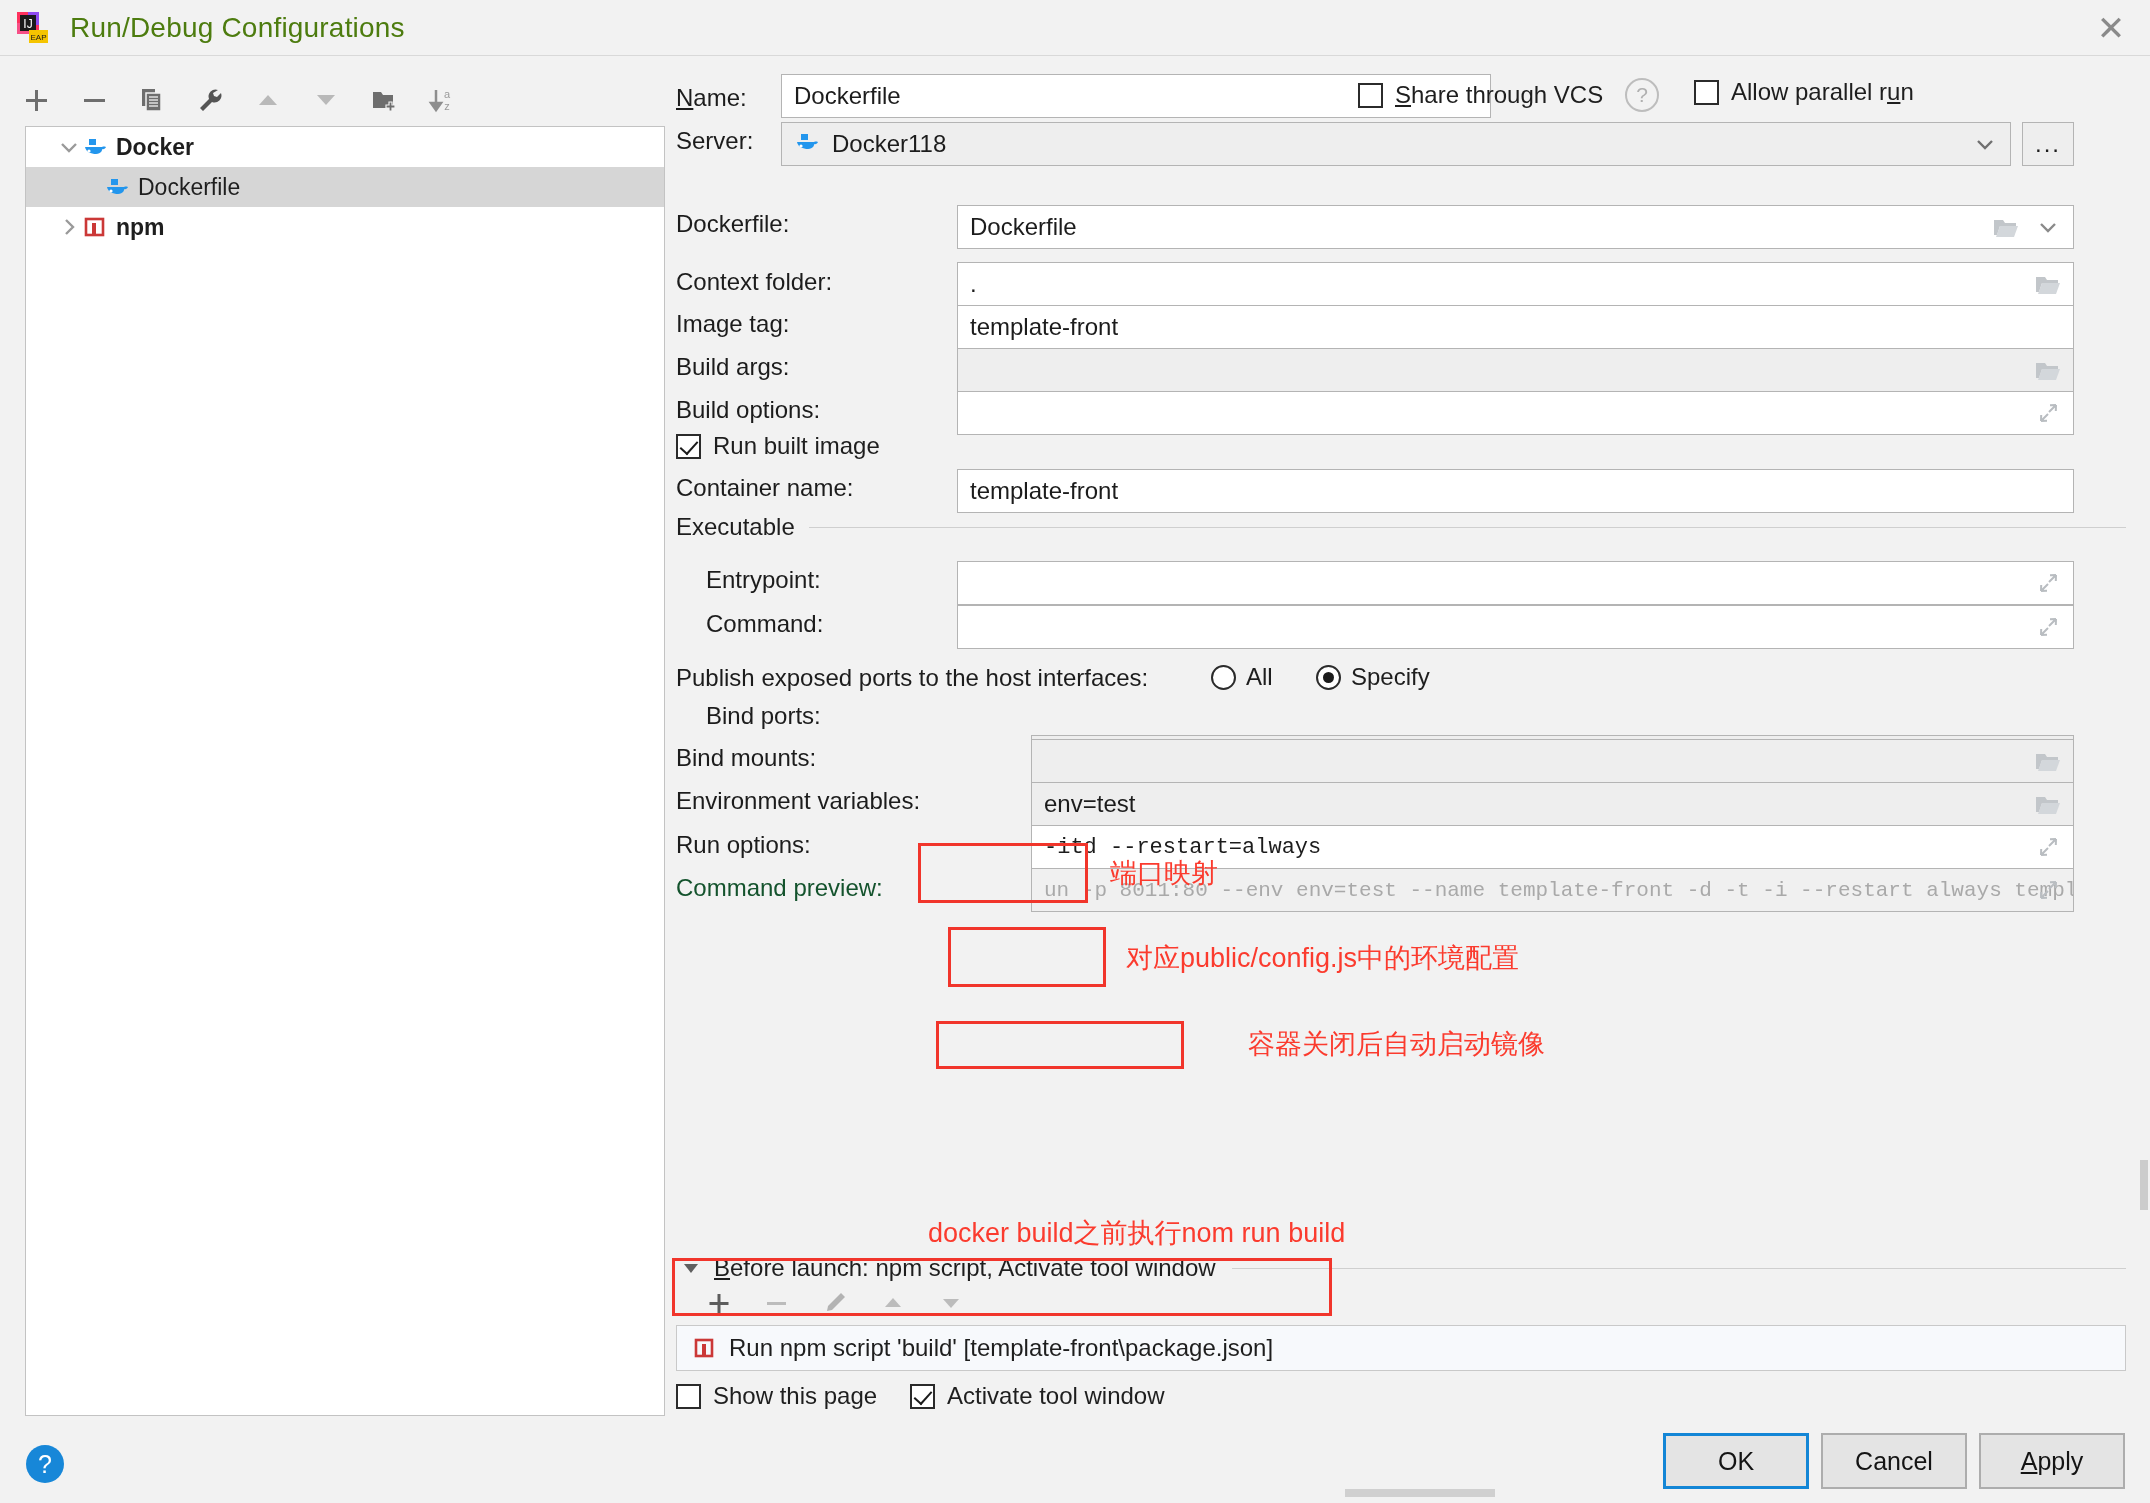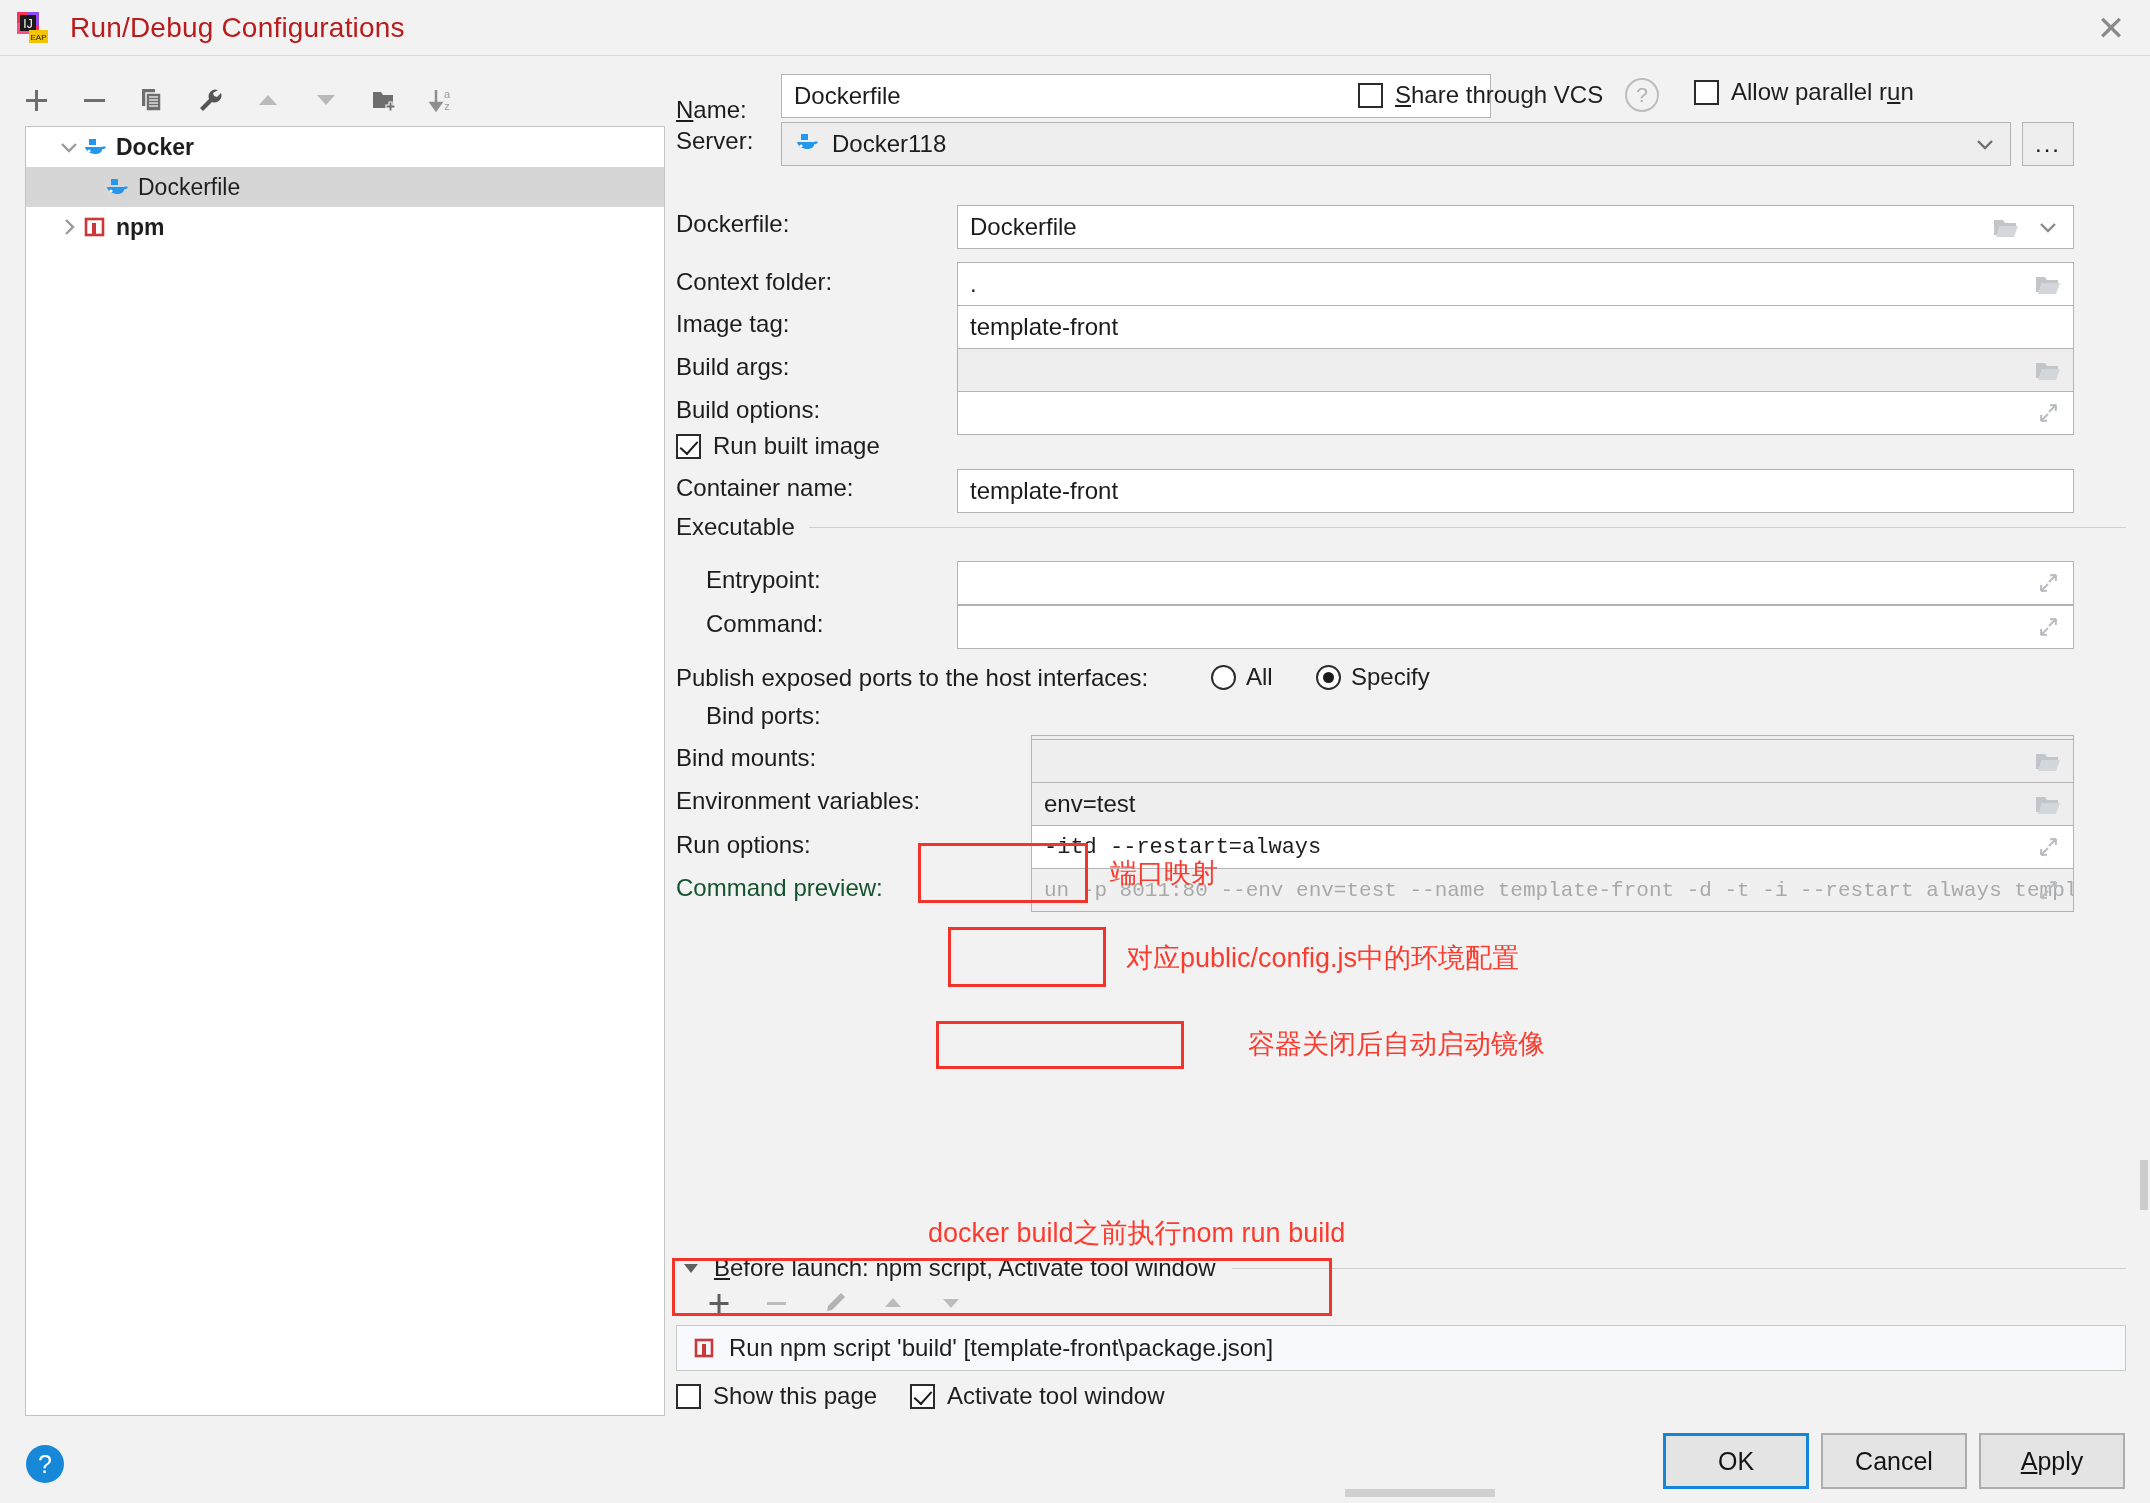--- a/index.html
+++ b/index.html
@@ -13,21 +13,21 @@
     position:relative;
   }
   
   .titlebar{
     position:absolute; left:0; top:0; width:2150px; height:56px;
     background:#f2f2f2; border-bottom:1px solid #d9d9d9;
     display:flex; align-items:center;
   }
   .app-icon{ width:34px;height:34px;margin-left:16px;position:relative;flex:none;}
   .title-text{
-    margin-left:20px; font-size:28px; color:#b91c1c; letter-spacing:.2px;text-align:center;
+    margin-left:20px; font-size:28px; color:#4d7c0f; letter-spacing:.2px;text-align:center;
   }
   .close-btn{
     position:absolute; right:0; top:0; width:78px;height:56px;
     display:flex;align-items:center;justify-content:center;
     color:#8a8a8a; font-size:34px; font-weight:300;
   }
   
   .left-toolbar{
     position:absolute; left:22px; top:78px; width:440px; height:44px;
     display:flex; align-items:center; gap:30px;
@@ -233,21 +233,21 @@
         <rect x="10" y="9" width="4" height="12" fill="#cb3837"></rect>
       </svg>
     </span>
     <span class="tree-label">npm</span>
   </div>
 
 </div>
 
 <div class="form">
 
-  <div class="lbl" style="left:0;top:36px;text-align:center;"><span class="ul">N</span>ame:</div>
+  <div class="lbl" style="left:0;top:24px;text-align:center;"><span class="ul">N</span>ame:</div>
   <div class="fld" style="left:105px;top:14px;width:710px;">Dockerfile</div>
 
   <div class="cbrow" style="position:absolute;left:682px;top:18px;">
     <span class="cb"></span>
     <span><span class="ul">S</span>hare through VCS</span>
     <span style="width:34px;height:34px;display:inline-flex;align-items:center;justify-content:center;border:2px solid #bdbdbd;border-radius:50%;color:#b0b0b0;font-size:21px;margin-left:10px;">?</span>
   </div>
   <div class="cbrow" style="position:absolute;left:1018px;top:18px;">
     <span class="cb"></span>
     <span>Allow parallel r<span class="ul">u</span>n</span>

